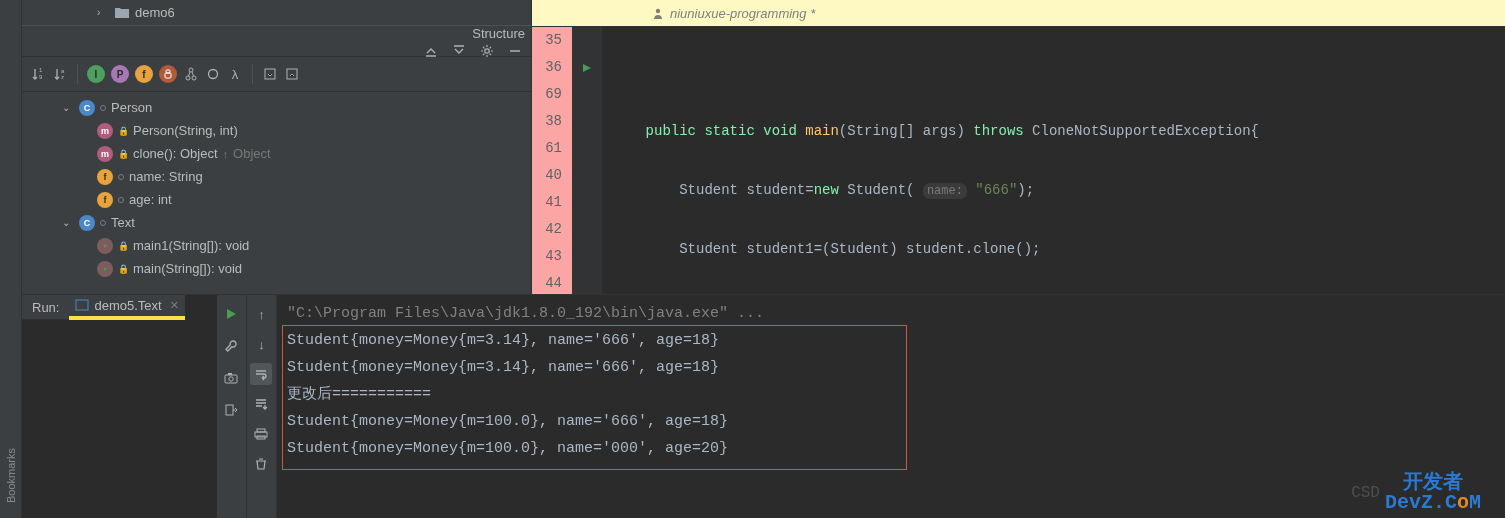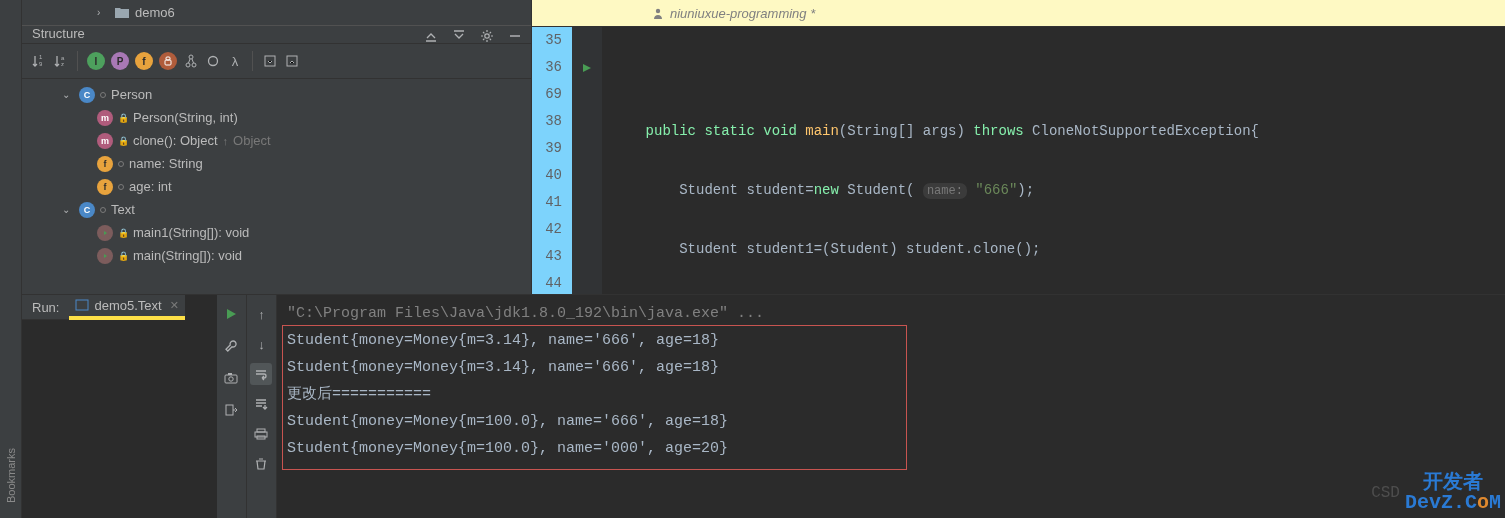--- a/index.html
+++ b/index.html
@@ -53,27 +53,28 @@
       align-items: center;
       padding-left: 75px;
       color: #bbbbbb;
       gap: 6px;
     }
     .folder-icon {
       display: inline-flex;
       color: #9aa7b0;
     }
     .structure-header {
-      height: 19px;
-      display: flex;
-      align-items: flex-start;
+      height: 32px;
+      display: flex;
+      align-items: flex-end;
       justify-content: space-between;
       padding: 0 6px 0 10px;
       border-top: 1px solid #515151;
       border-bottom: 1px solid #323232;
+      flex-direction: column;
     }
     .structure-title {
       color: #bbbbbb;
     }
     .header-icons {
       display: flex;
       gap: 8px;
       align-items: center;
     }
     .icon-btn {
@@ -190,21 +191,21 @@
       font-style: italic;
     }
     .editor-body {
       flex: 1;
       display: flex;
       font-family: "Consolas", "Courier New", monospace;
       font-size: 14px;
       overflow: hidden;
     }
     .gutter {
-      background: #7dd3fc;
+      background: #fca5a5;
       color: #606366;
       text-align: right;
       padding: 0 10px 0 5px;
       user-select: none;
       min-width: 40px;
     }
     .gutter-line { height: 27px; line-height: 27px; }
     .run-gutter {
       width: 30px;
       background: #313335;
@@ -308,21 +309,21 @@
       position: absolute;
       border: 1px solid #c75450;
       left: 5px;
       top: 30px;
       width: 625px;
       height: 145px;
       pointer-events: none;
     }
     .watermark {
       position: absolute;
-      right: 4px;
+      right: 24px;
       bottom: 5px;
       color: rgba(120,120,120,0.45);
       font-size: 16px;
       display: flex;
       align-items: center;
       gap: 5px;
     }
     .watermark .devz {
       color: #2a7ad4;
       font-size: 20px;
@@ -497,21 +498,21 @@
             <path fill="#808080" d="M2 12c0-2.5 1.8-4 4-4s4 1.5 4 4z"></path>
           </svg>
         <span>niuniuxue-programming *</span>
       </div>
       <div class="editor-body">
         <div class="gutter" id="gutter">
             <div class="gutter-line">35</div>
             <div class="gutter-line">36</div>
             <div class="gutter-line">69</div>
             <div class="gutter-line">38</div>
-            <div class="gutter-line">39</div>
+            <div class="gutter-line">61</div>
             <div class="gutter-line">40</div>
             <div class="gutter-line">41</div>
             <div class="gutter-line">42</div>
             <div class="gutter-line">43</div>
             <div class="gutter-line">44</div>
           </div>
         <div class="run-gutter" id="run-gutter">
             <div class="gutter-line"></div>
             <div class="gutter-line">
               <svg width="10" height="10" viewBox="0 0 10 10">

